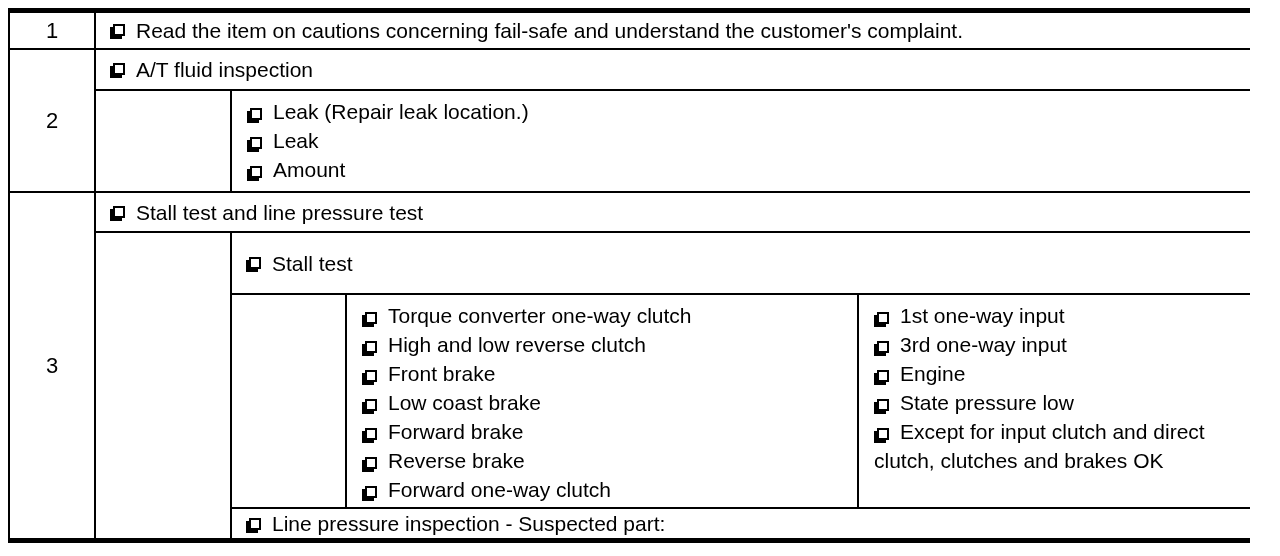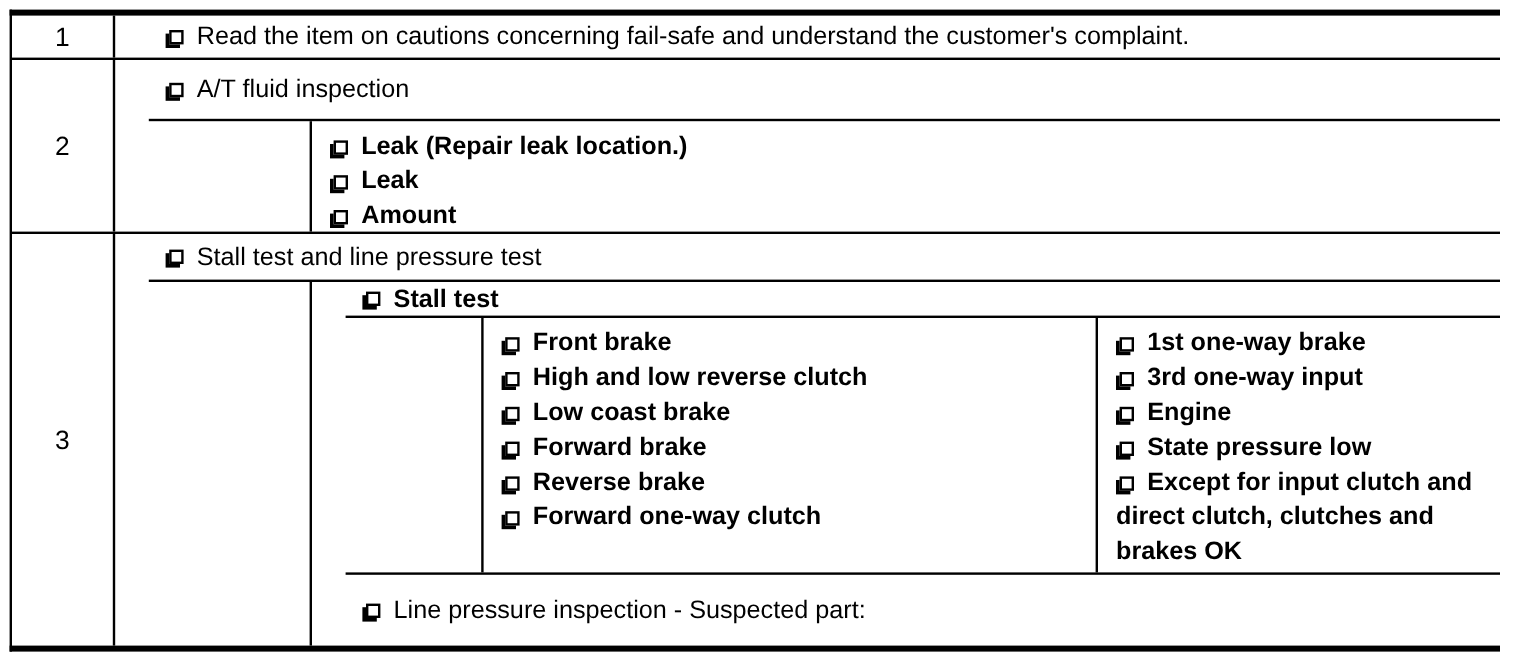--- a/index.html
+++ b/index.html
@@ -36,43 +36,43 @@
 
   .numcol {
     width: 86px;
     border-right: 2px solid #000;
     display: flex;
     align-items: center;
     justify-content: center;
     font-size: 22px;
   }
 
-  .content { flex: 1; display: flex; flex-direction: column; min-width: 0; margin-left: 28px; }
+  .content { flex: 1; display: flex; flex-direction: column; min-width: 0; }
   .hrow { display: flex; flex-direction: row; min-height: 0; }
 
   .vcenter {
     display: flex;
     align-items: center;
     padding-left: 14px;
   }
 
-  .r2-header { height: 51px; border-bottom: 2px solid #000; }
+  .r2-header { height: 41px; border-bottom: 2px solid #000; }
   .r2-sub { flex: 1; }
   .r3-header { height: 40px; border-bottom: 2px solid #000; text-align: right; }
   .r3-body { flex: 1; }
-  .stall-header { height: 30px; border-bottom: 2px solid #000; font-weight: bold; }
+  .stall-header { height: 62px; border-bottom: 2px solid #000; }
   .stall-inner { height: 214px; border-bottom: 2px solid #000; }
   .footer-row { flex: 1; }
 
   .empty-l2 { width: 136px; border-right: 2px solid #000; flex: none; }
   .empty-l3 { width: 115px; border-right: 2px solid #000; flex: none; }
   .list-left { width: 512px; border-right: 2px solid #000; flex: none; }
   .list-right { flex: 1; min-width: 0; }
 
-  .listcell { padding: 6px 12px 0 15px; font-weight: bold; }
+  .listcell { padding: 6px 12px 0 15px; }
 
   .check-item { white-space: normal; }
 
   .cb {
     display: inline-block;
     width: 12px;
     height: 12px;
     border: 2px solid #000;
     background: #fff;
     box-shadow: -3px 3px 0 0 #000;
@@ -133,41 +133,44 @@
         <div class="empty-l2"></div>
         <div class="content">
           <div class="hrow vcenter stall-header">
             <span class="cb"></span>
             <span>Stall test</span>
           </div>
           <div class="hrow stall-inner">
             <div class="empty-l3"></div>
             <div class="listcell list-left">
               <div class="check-item">
-                <span class="cb"></span><span>Front brake</span>
+                <span class="cb"></span><span>Torque converter one-way clutch</span>
               </div>
               <div class="check-item">
                 <span class="cb"></span><span>High and low reverse clutch</span>
+              </div>
+              <div class="check-item">
+                <span class="cb"></span><span>Front brake</span>
               </div>
               <div class="check-item">
                 <span class="cb"></span><span>Low coast brake</span>
               </div>
               <div class="check-item">
                 <span class="cb"></span><span>Forward brake</span>
               </div>
               <div class="check-item">
                 <span class="cb"></span><span>Reverse brake</span>
               </div>
               <div class="check-item">
                 <span class="cb"></span><span>Forward one-way clutch</span>
               </div>
             </div>
             <div class="listcell list-right">
               <div class="check-item">
-                <span class="cb"></span><span>1st one-way brake</span>
+                <span class="cb"></span><span>1st one-way input</span>
               </div>
               <div class="check-item">
                 <span class="cb"></span><span>3rd one-way input</span>
               </div>
               <div class="check-item">
                 <span class="cb"></span><span>Engine</span>
               </div>
               <div class="check-item">
                 <span class="cb"></span><span>State pressure low</span>
               </div>

